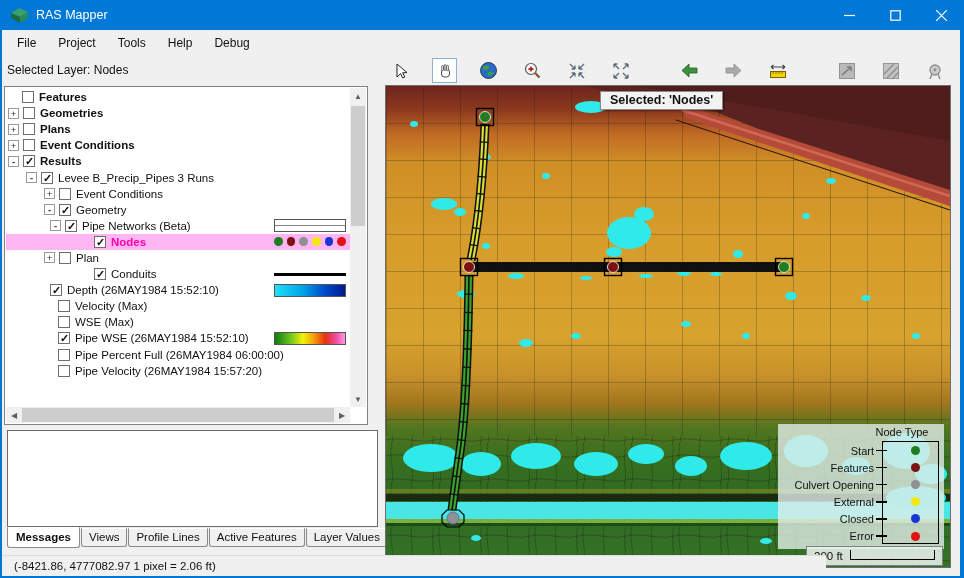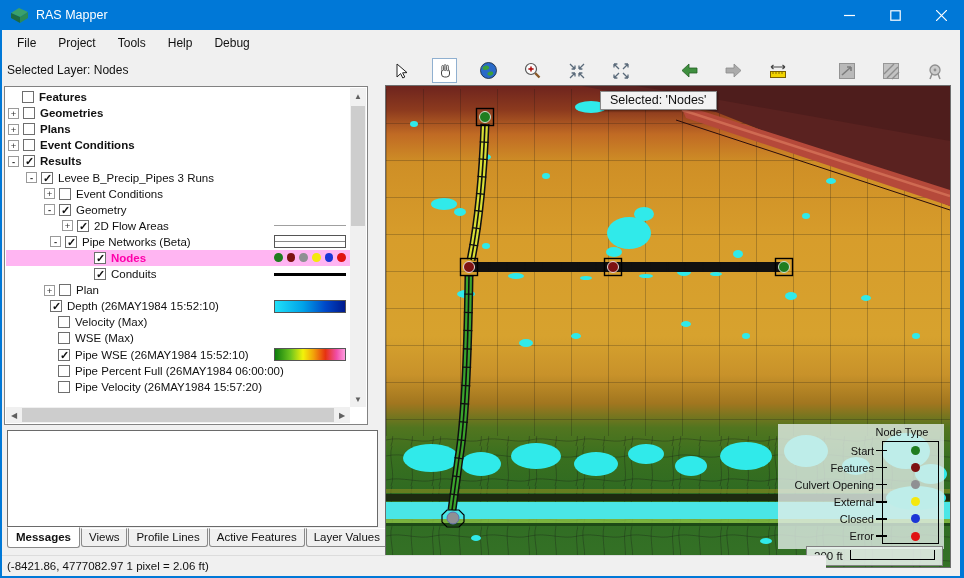--- a/index.html
+++ b/index.html
@@ -57,26 +57,26 @@
   .vsb .thumb{position:absolute;left:1px;top:18px;width:14px;height:120px;background:#cdcdcd;}
   .hsb .thumb{flex:1;background:#cdcdcd;margin:1px 0;}
   
   .msgbox{position:absolute;left:5px;top:430px;width:371px;height:97px;background:#fff;border:1px solid #6a6a6a;}
   .tabs{position:absolute;left:5px;top:528px;display:flex;align-items:flex-start;}
   .tab{font-size:11.5px;color:#111;background:#f0f0f0;border:1px solid #8a8a8a;border-top:1px solid #fff;
     padding:2px 7px 3px;border-radius:0 0 3px 3px;margin-right:1px;}
   .tab.active{font-weight:bold;background:#fff;padding:3px 8px 4px;position:relative;top:-1px;}
   
   .statusbar{position:absolute;left:0;bottom:0;width:824px;height:21px;background:#f0f0f0;border-top:1px solid #dcdcdc;
-    display:flex;align-items:center;font-size:11.5px;color:#111;padding-left:5px;}
+    display:flex;align-items:center;font-size:11.5px;color:#111;padding-left:12px;}
   
   .map{position:absolute;left:383px;top:85px;width:566px;height:483px;border:1px solid #6e6e6e;background:#d79d2b;overflow:hidden;}
   .map svg{display:block;}
   .map-tooltip{position:absolute;left:214px;top:5px;background:#f2f2f2;border:1px solid #8a8a8a;
-    box-shadow:1px 1px 2px rgba(0,0,0,.45);font-weight:normal;font-size:12.5px;padding:1px 9px 2px;color:#111;white-space:nowrap;}
+    box-shadow:1px 1px 2px rgba(0,0,0,.45);font-weight:bold;font-size:12.5px;padding:1px 9px 2px;color:#111;white-space:nowrap;}
   .legend{position:absolute;left:392px;top:338px;width:166px;height:125px;background:rgba(226,238,233,.8);font-size:11px;color:#111;}
   .legend-title{position:absolute;left:86px;top:2px;width:76px;text-align:center;}
   .dots-box{position:absolute;left:104px;top:17px;width:57px;height:103px;border:1.5px solid #000;}
   .legend-rows{position:absolute;left:0;top:18px;right:0;}
   .lrow{display:flex;align-items:center;height:17.1px;}
   .lrow .llabel{flex:1;text-align:right;white-space:nowrap;}
   .lrow .ltick{width:11px;height:1.5px;background:#000;margin-left:2px;}
   .lrow .ldotwrap{width:57px;display:flex;justify-content:center;}
   .lrow .ldot{width:9px;height:9px;border-radius:50%;}
   .scalebar{position:absolute;left:420px;top:460px;width:137px;height:20px;background:rgba(233,241,237,.88);
@@ -273,28 +273,20 @@
       <div class="tr" style="padding-left:38px">
           <span class="exp plus"></span>
           <span class="cb"></span>
           <span class="lbl">Event Conditions</span>
         </div>
       <div class="tr" style="padding-left:38px">
           <span class="exp minus"></span>
           <span class="cb on"></span>
           <span class="lbl">Geometry</span>
         </div>
-      <div class="tr" style="padding-left:56px">
-          <span class="exp plus"></span>
-          <span class="cb on"></span>
-          <span class="lbl">2D Flow Areas</span>
-          <span class="sym">
-            <span class="sym-line"></span>
-          </span>
-        </div>
       <div class="tr" style="padding-left:44px">
           <span class="exp minus"></span>
           <span class="cb on"></span>
           <span class="lbl">Pipe Networks (Beta)</span>
           <span class="sym">
             <span class="sym-box"></span>
           </span>
         </div>
       <div class="tr selected" style="padding-left:74px">
           <span style="width:14px"></span>
@@ -302,32 +294,32 @@
           <span class="lbl">Nodes</span>
         <span class="sym sym-dots">
           <i style="background: rgb(31, 125, 31);"></i>
             <i style="background: rgb(125, 18, 18);"></i>
             <i style="background: rgb(143, 144, 147);"></i>
             <i style="background: rgb(244, 232, 14);"></i>
             <i style="background: rgb(26, 53, 214);"></i>
             <i style="background: rgb(224, 18, 18);"></i>
         </span>
         </div>
+      <div class="tr" style="padding-left:38px">
+          <span class="exp plus"></span>
+          <span class="cb"></span>
+          <span class="lbl">Plan</span>
+        </div>
       <div class="tr" style="padding-left:74px">
           <span style="width:14px"></span>
           <span class="cb on"></span>
           <span class="lbl">Conduits</span>
           <span class="sym">
             <span class="sym-black"></span>
           </span>
-        </div>
-      <div class="tr" style="padding-left:38px">
-          <span class="exp plus"></span>
-          <span class="cb"></span>
-          <span class="lbl">Plan</span>
         </div>
       <div class="tr" style="padding-left:30px">
           <span style="width:14px"></span>
           <span class="cb on"></span>
           <span class="lbl">Depth (26MAY1984 15:52:10)</span>
           <span class="sym">
             <span class="sym-depth"></span>
           </span>
         </div>
       <div class="tr" style="padding-left:38px">

